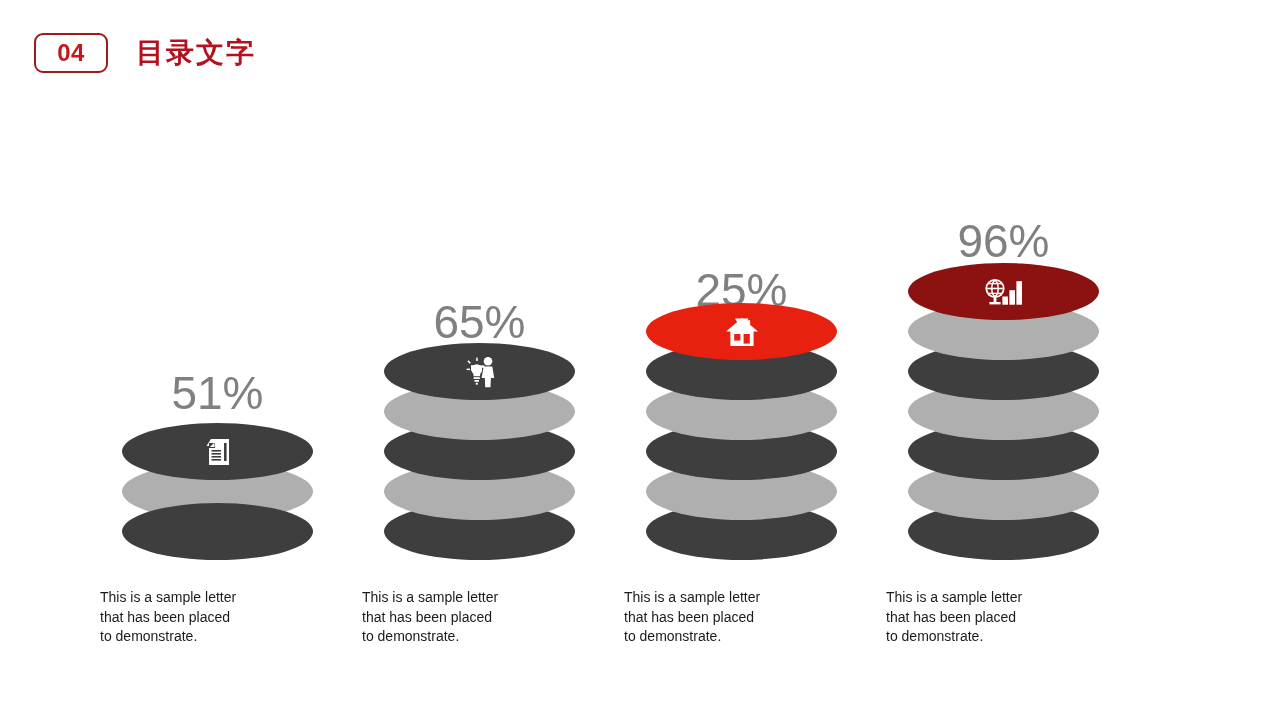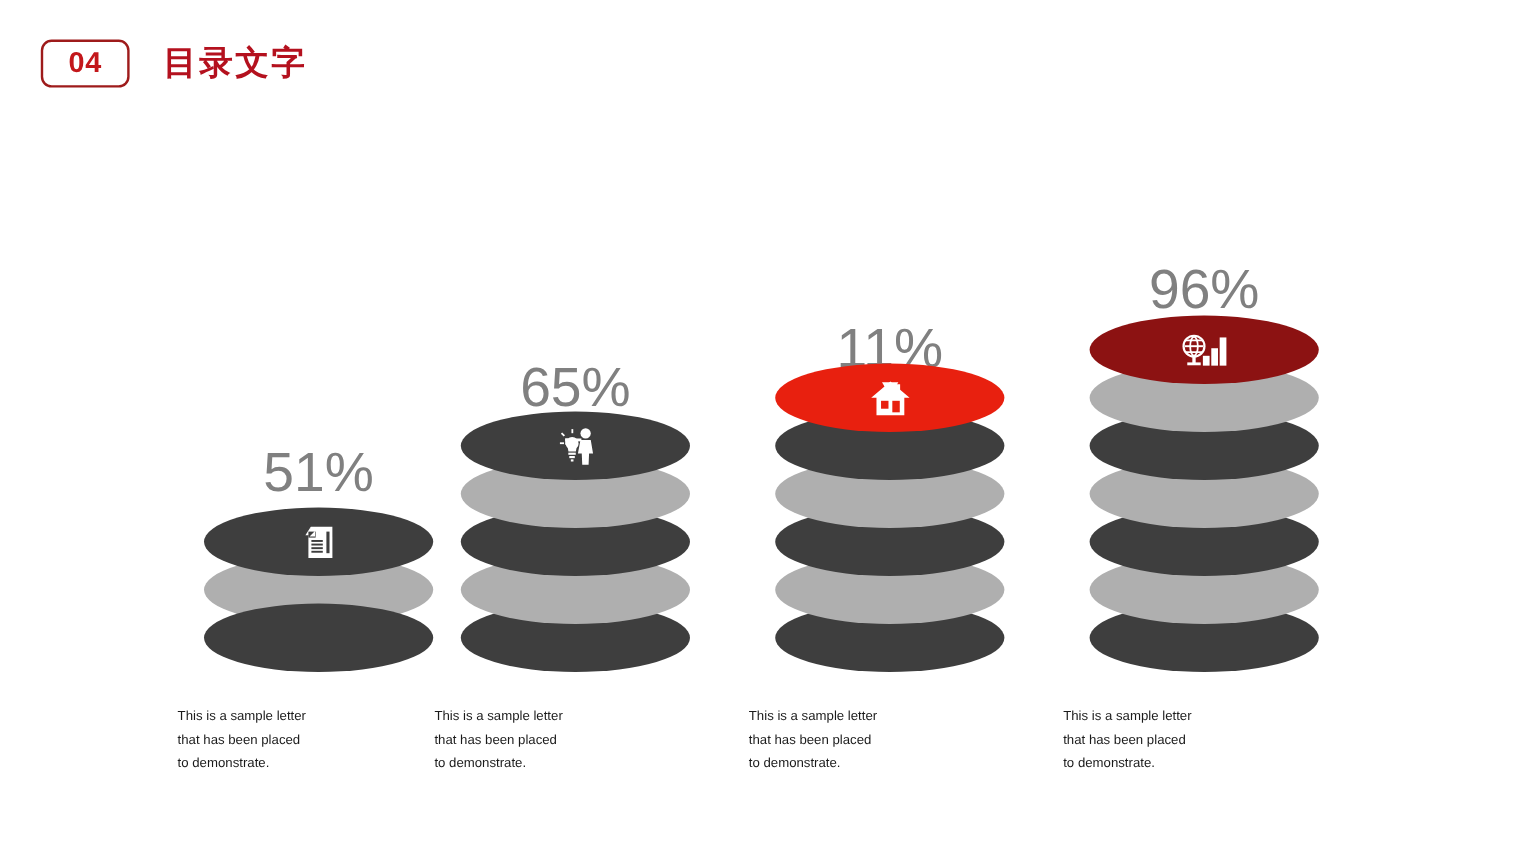--- a/index.html
+++ b/index.html
@@ -114,40 +114,40 @@
     line-height: 50px;
     letter-spacing: 0px;
     white-space: nowrap;
   }
 
   .stack-caption {
     position: absolute;
     left: 8px;
     top: 588px;
     width: 230px;
-    font-size: 11px;
+    font-size: 14px;
     line-height: 19.5px;
     color: #1b1b1b;
     text-align: left;
   }
   .stack-caption .cap-line { display: block; white-space: nowrap; }
 </style>
 </head>
 <body>
 
 <div class="slide-header">
   <div class="section-badge">
     <span class="section-badge-number">04</span>
   </div>
   <div class="slide-title">目录文字</div>
 </div>
 
 <div class="chart-area">
 
-  <div class="stack-column" style="left:92px; top:0; height:720px;margin-left:48px;">
+  <div class="stack-column" style="left:92px; top:0; height:720px;">
     <div class="percent-label" style="top:368px;">51%</div>
 
     <div class="stack-graphic" style="height:175px; top:385px;">
       <div class="disc light" style="top:78px;"></div>
       <div class="disc dark" style="top:118px;"></div>
       <div class="disc dark" style="top:38px;">
         <span class="disc-icon">
           <svg width="26" height="30" viewBox="0 0 26 30">
             <path d="M6 2 H24 V28 H4 V10 Z" fill="#ffffff"></path>
             <path d="M6 2 L6 9 L1.5 9 Z" fill="#ffffff"></path>
@@ -199,21 +199,21 @@
     </div>
 
     <div class="stack-caption">
       <span class="cap-line">This is a sample letter</span>
       <span class="cap-line">that has been placed</span>
       <span class="cap-line">to demonstrate.</span>
     </div>
   </div>
 
   <div class="stack-column" style="left:616px; top:0; height:720px;">
-    <div class="percent-label" style="top:265px;">11%</div>
+    <div class="percent-label" style="top:265px;">25%</div>
 
     <div class="stack-graphic" style="height:295px; top:265px;">
       <div class="disc dark" style="top:238px;"></div>
       <div class="disc light" style="top:198px;"></div>
       <div class="disc dark" style="top:158px;"></div>
       <div class="disc light" style="top:118px;"></div>
       <div class="disc dark" style="top:78px;"></div>
       <div class="disc red" style="top:38px;">
         <span class="disc-icon">
           <svg width="34" height="30" viewBox="0 0 34 30">

